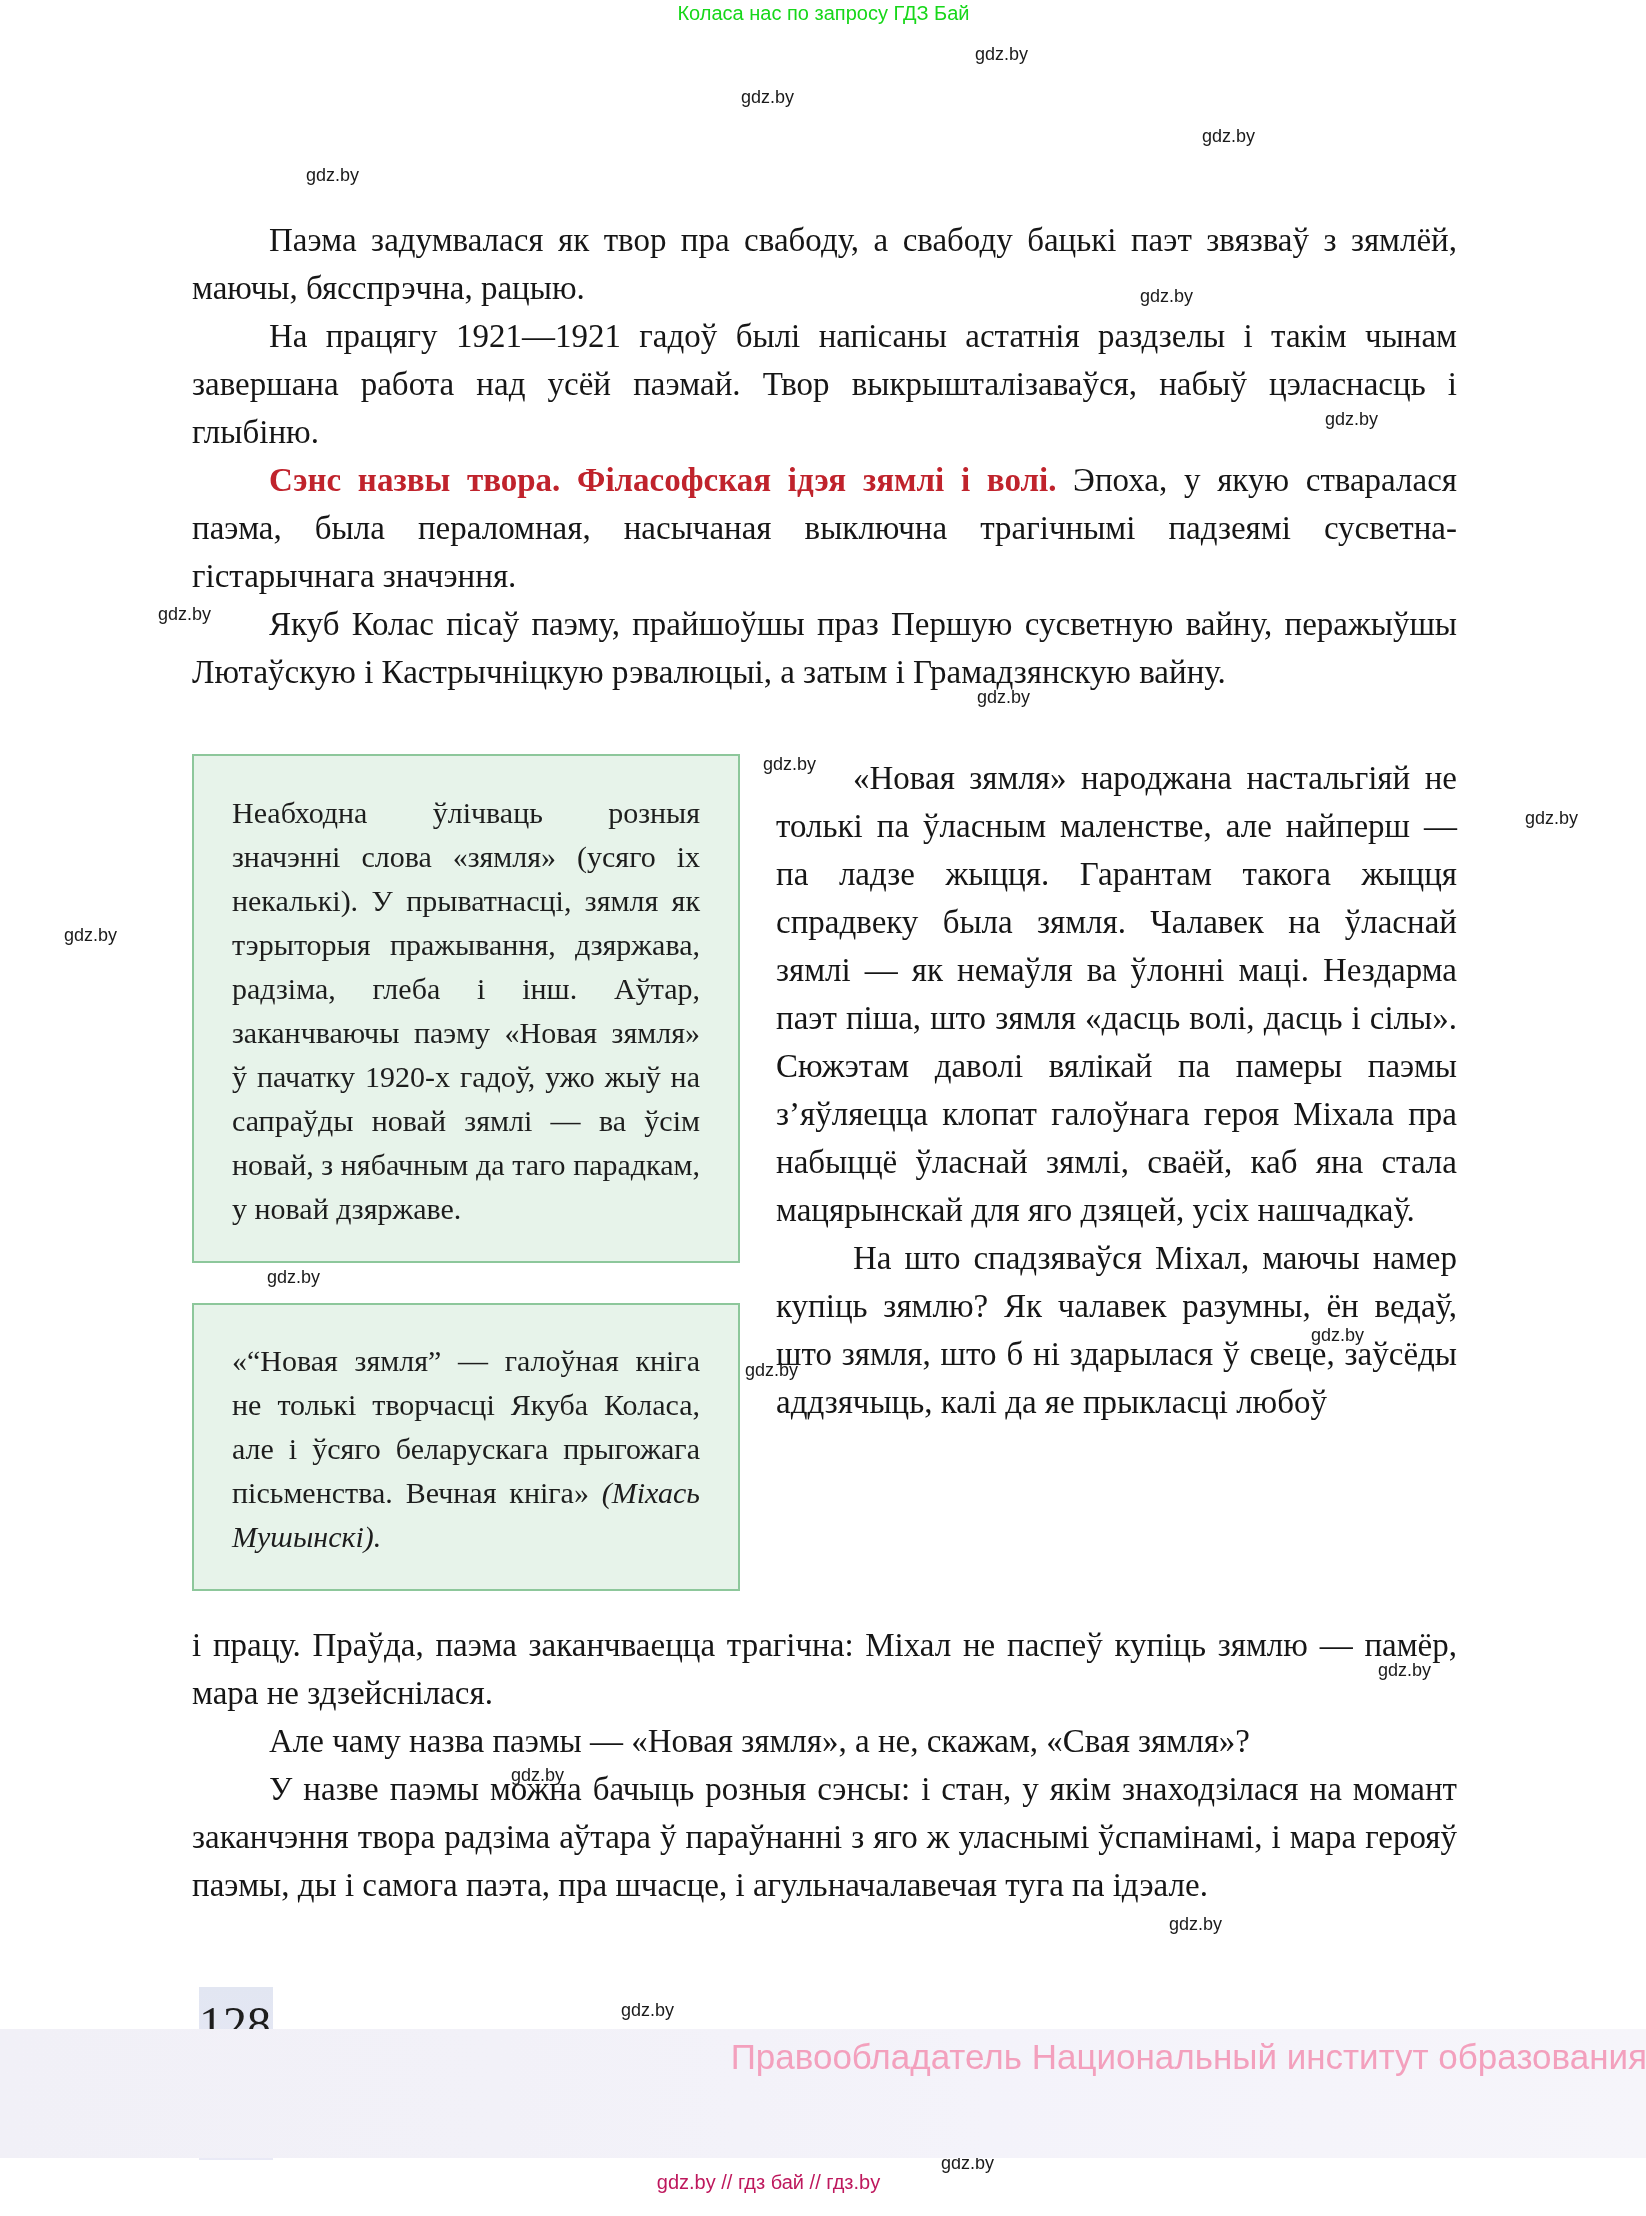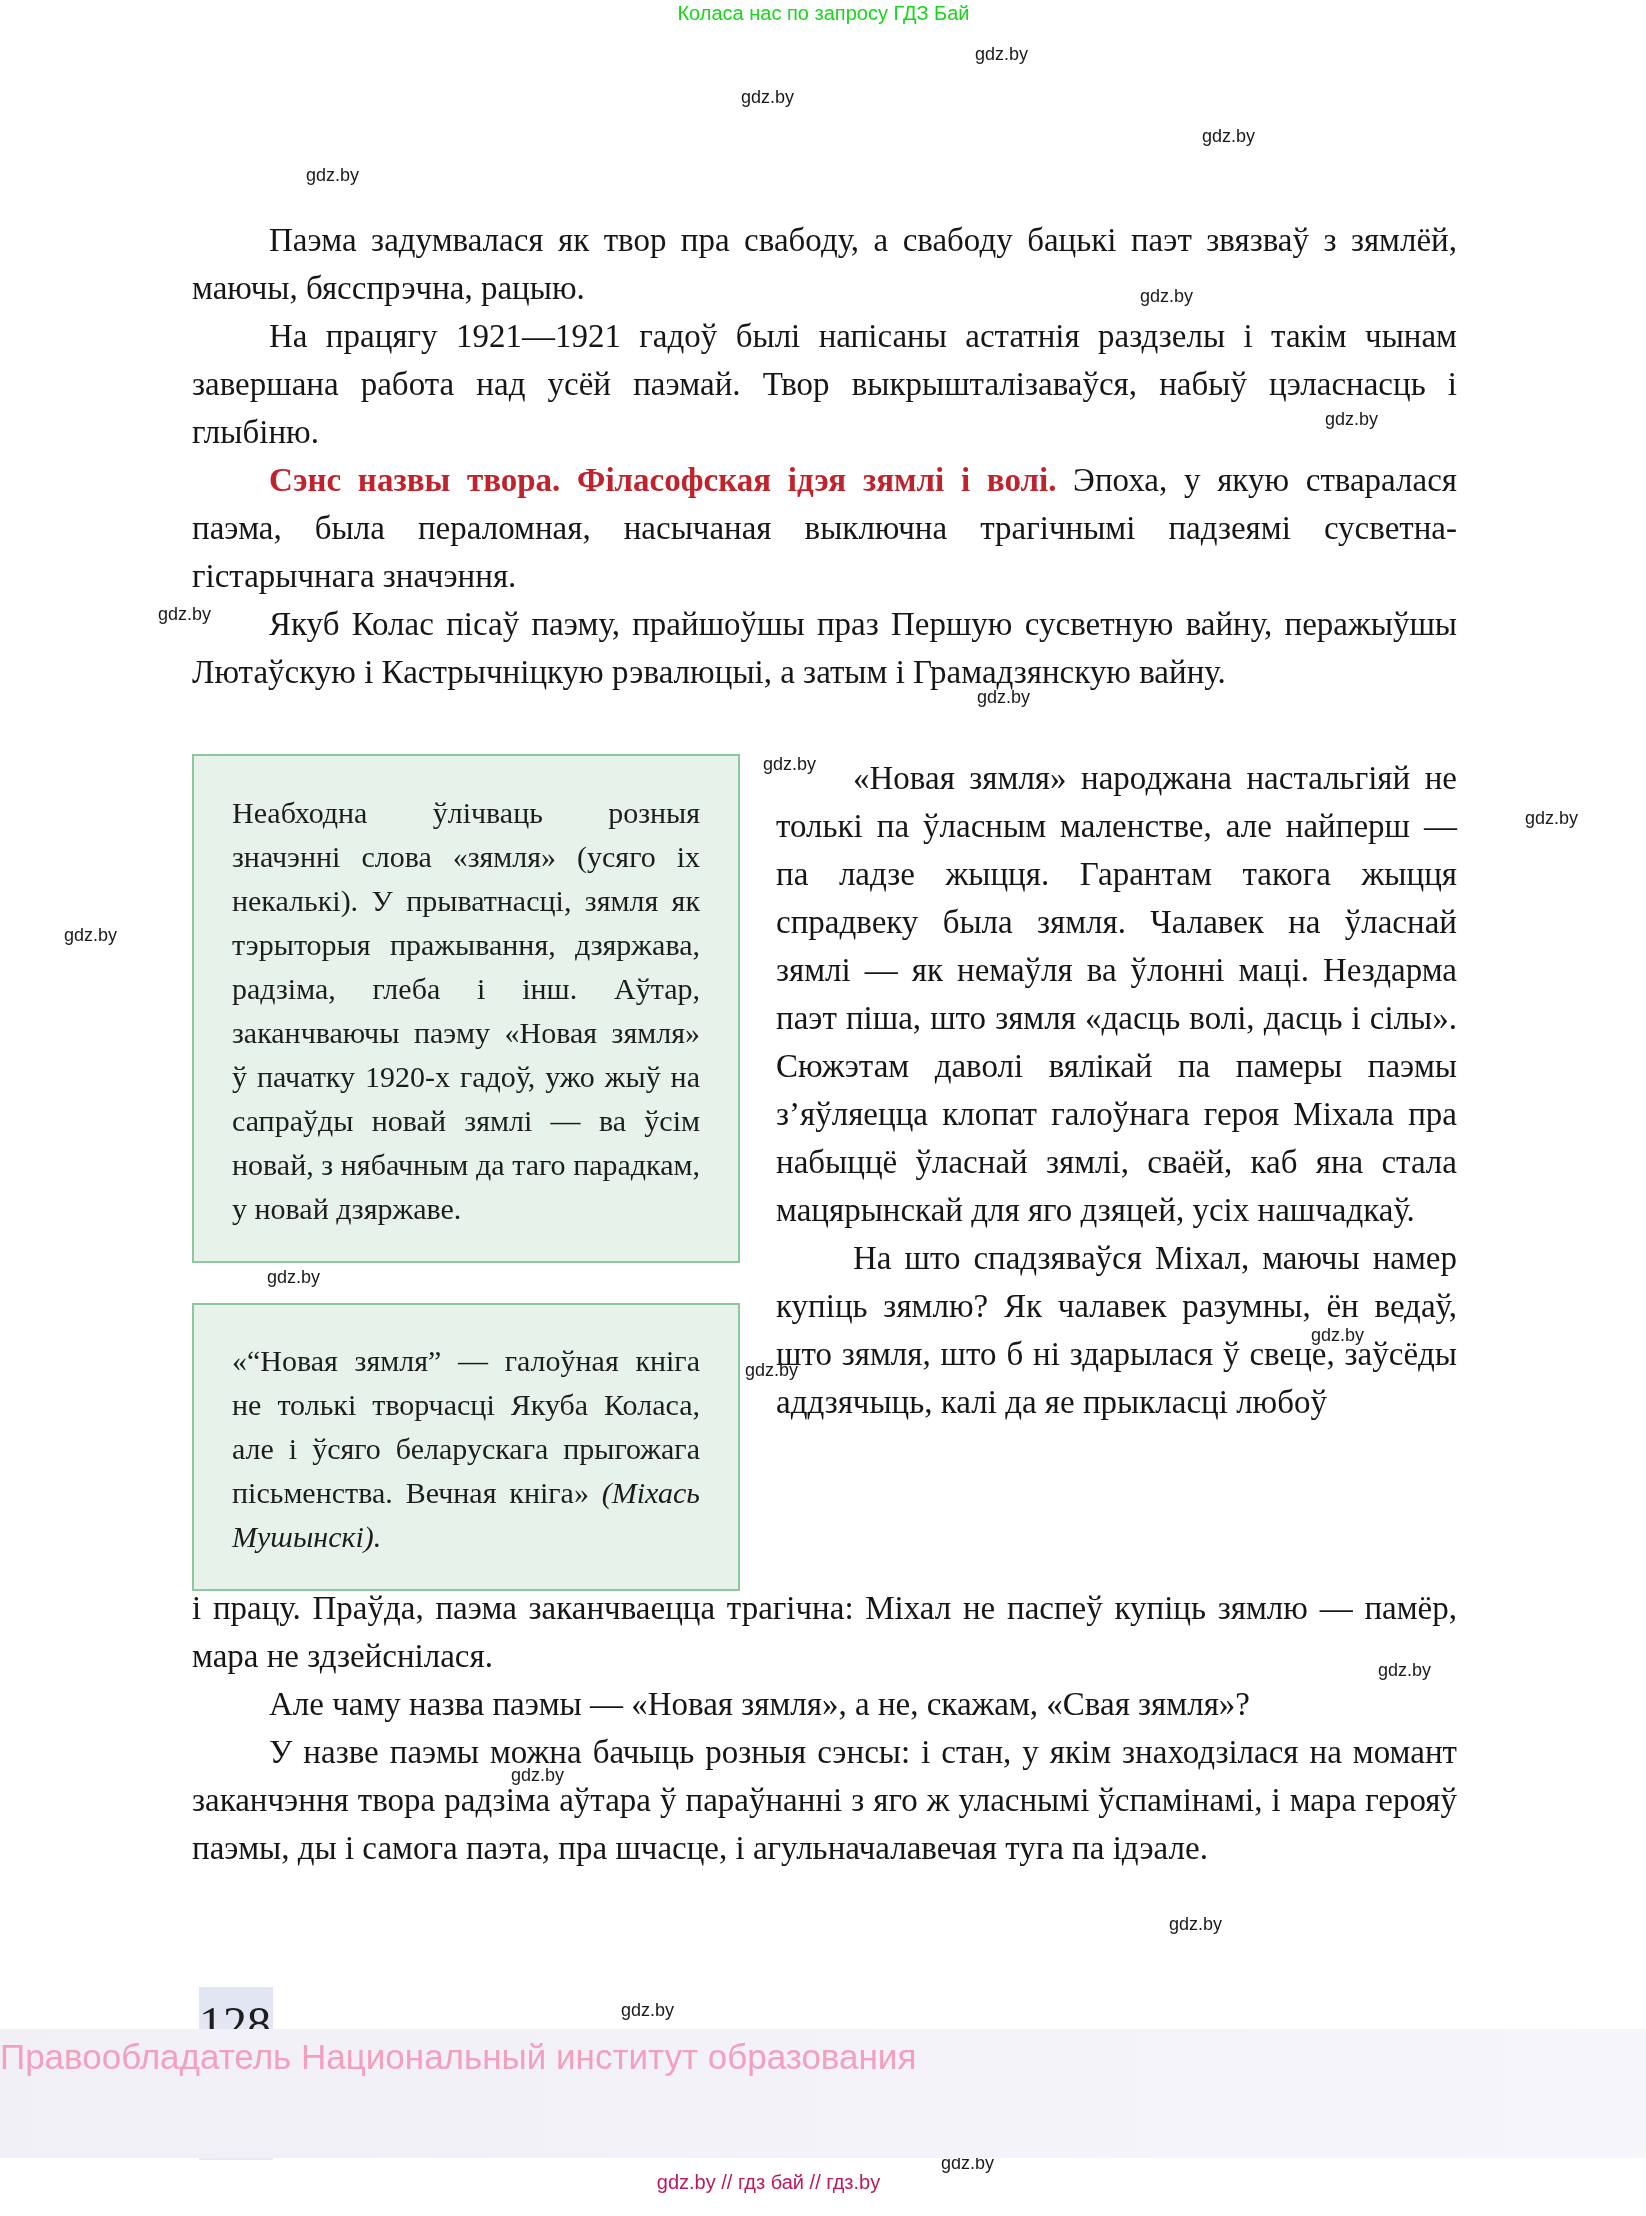--- a/index.html
+++ b/index.html
@@ -102,21 +102,21 @@
     width:1265px;
   }
   .bottom p{
     margin:0;
     font-size:33px;
     line-height:48px;
     text-align:justify;
     text-indent:77px;
     color:#161616;
   }
-  .bottom p.cont{text-indent:0;}
+  .bottom p.cont{text-indent:0;margin-top:37px;}
 
   
   .pagenum-chip{
     position:absolute;
     left:199px;top:1987px;
     width:74px;height:173px;
     background:linear-gradient(180deg,#e2e6f2 0%, #e5e7f4 45%, #e9eaf6 100%);
   }
   .pagenum{
     position:absolute;
@@ -127,21 +127,21 @@
     font-family:"Liberation Serif", serif;
   }
   .copyright-band{
     position:absolute;
     left:0;top:2029px;width:1647px;height:129px;
     background:linear-gradient(90deg,#f1f0f7 0%, #f2f1f8 30%, #f4f3fa 60%, #f6f5fa 100%);
   }
   .copyright-text{
     position:absolute;
     left:0;top:2037px;width:1647px;
-    text-align:left;
+    text-align:right;
     font-family:"Liberation Sans", sans-serif;
     font-size:35px;
     color:#f3a0bd;
     white-space:nowrap;
   }
   .footer-links{
     position:absolute;
     left:0;top:2171px;width:1537px;
     text-align:center;
     font-family:"Liberation Sans", sans-serif;

